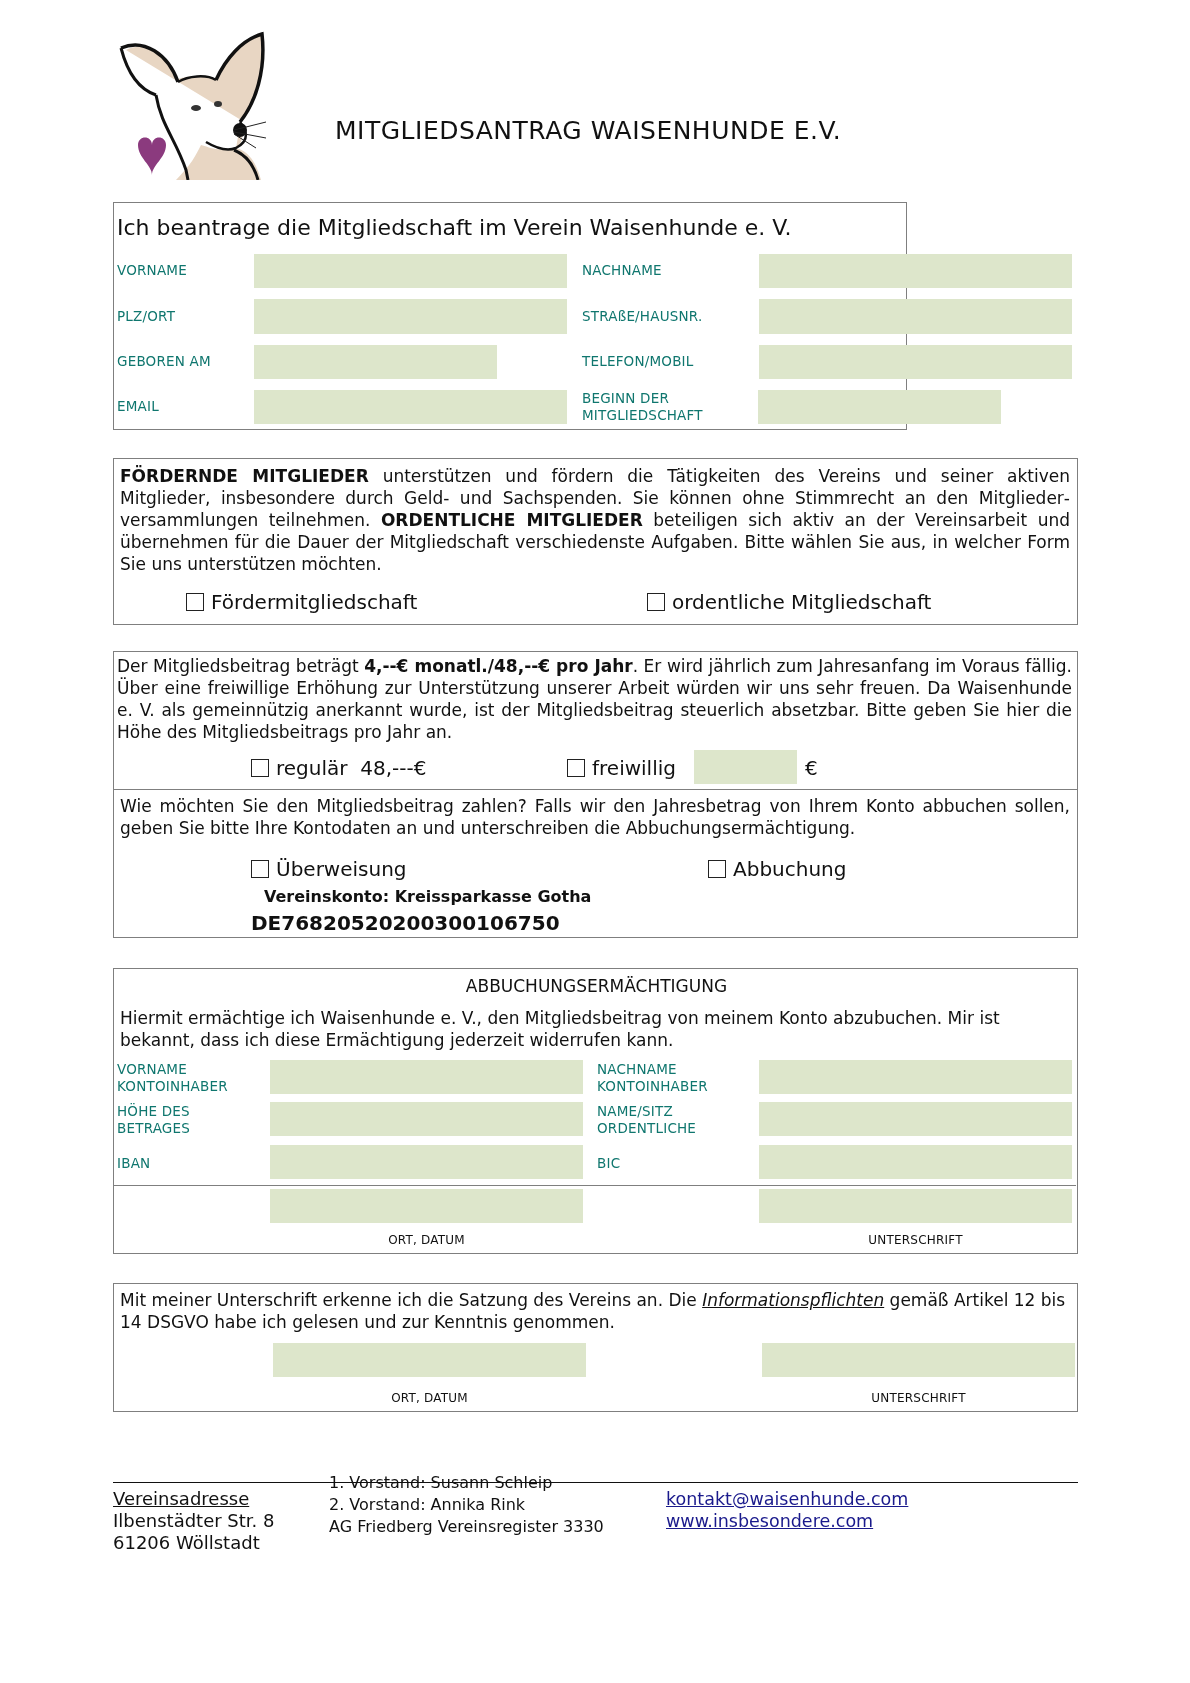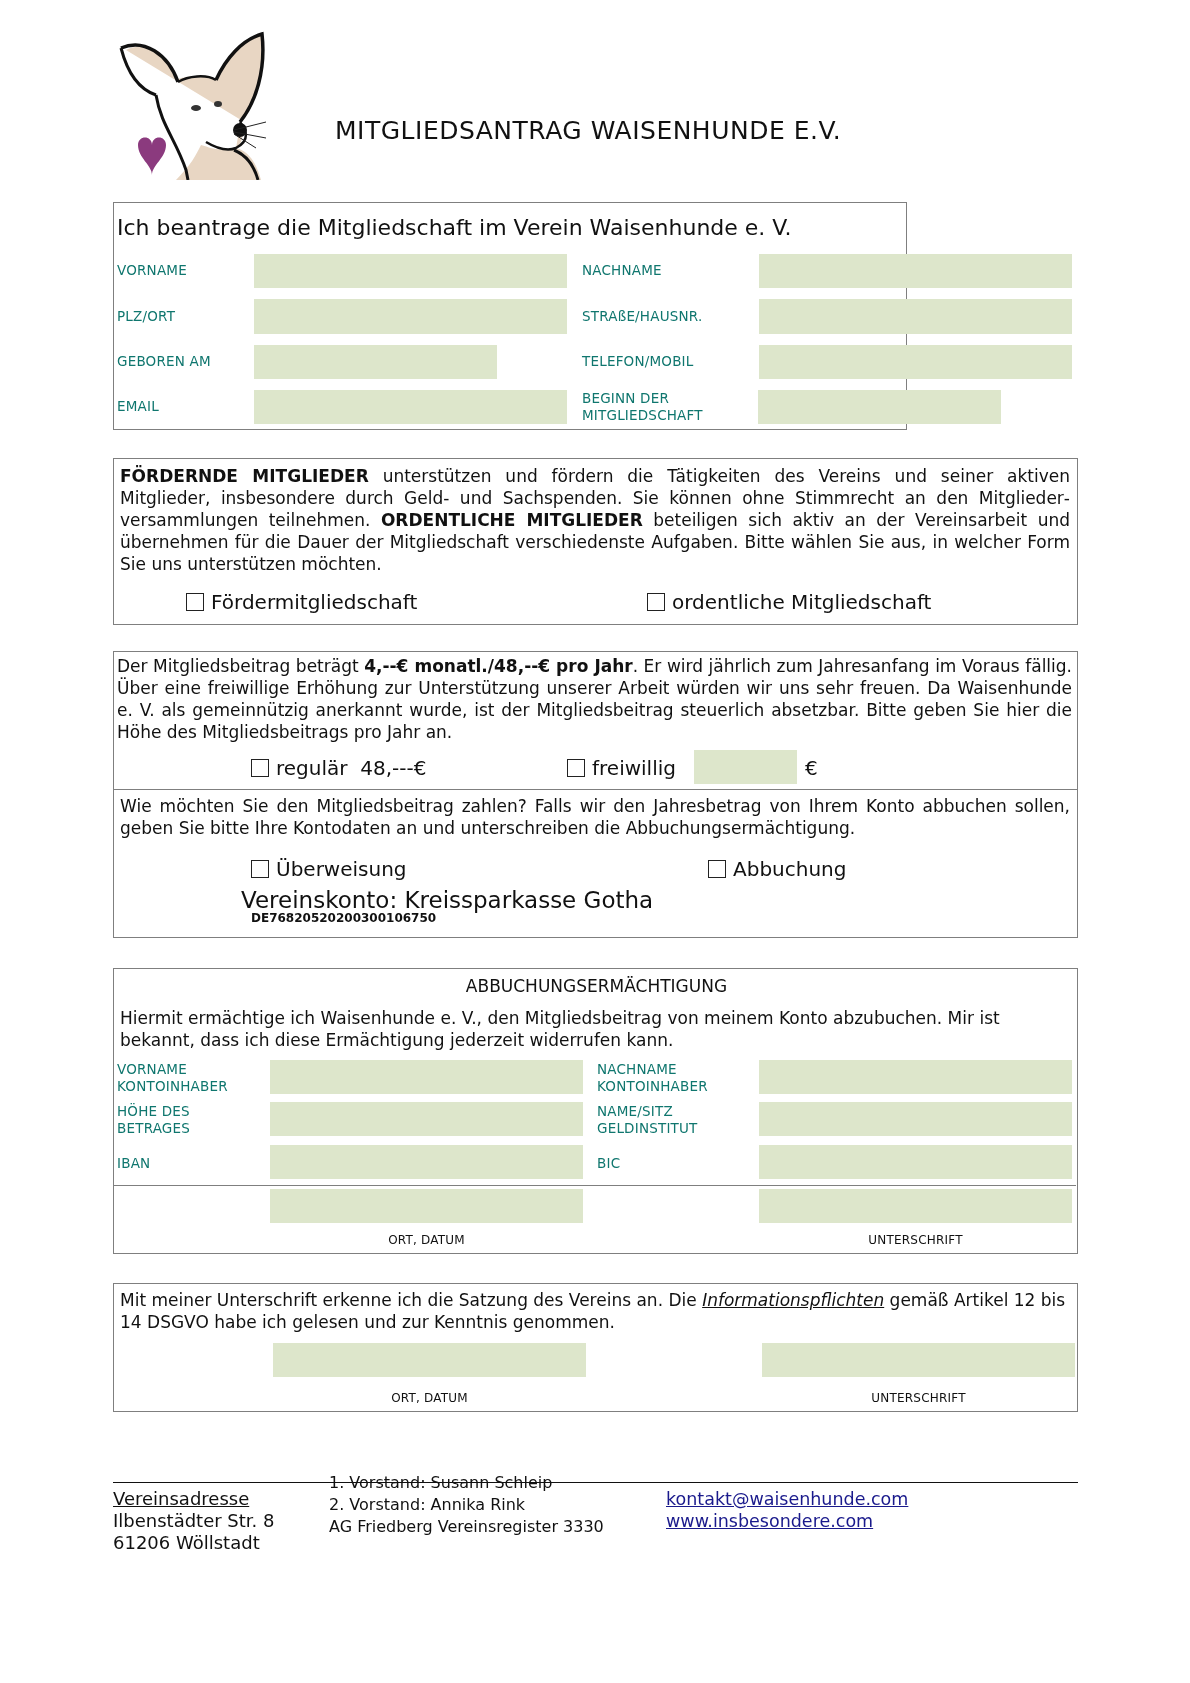--- a/index.html
+++ b/index.html
@@ -96,40 +96,40 @@
 <div class="box" style="left:113px;top:789px;width:965px;height:149px;">
   <div class="txt" style="left:6px;top:5px;width:950px;text-align:justify;">Wie möchten Sie den Mitgliedsbeitrag zahlen? Falls wir den Jahresbetrag von Ihrem Konto abbuchen sollen, geben Sie bitte Ihre Kontodaten an und unterschreiben die Abbuchungsermächtigung.</div>
   <div class="cb" style="left:137px;top:67px;">
     <span class="sq"></span>
       <span>Überweisung</span>
   </div>
   <div class="cb" style="left:594px;top:67px;">
     <span class="sq"></span>
       <span>Abbuchung</span>
   </div>
-  <div class="abs" style="left:127px;top:97px;font-size:23px;font-weight:normal;">Vereinskonto: Kreissparkasse Gotha</div>
-  <div class="abs" style="left:137px;top:121px;font-size:12px;font-weight:bold;">DE76820520200300106750</div>
+  <div class="abs" style="left:150px;top:97px;font-size:16px;font-weight:bold;">Vereinskonto: Kreissparkasse Gotha</div>
+  <div class="abs" style="left:137px;top:121px;font-size:20px;font-weight:bold;">DE76820520200300106750</div>
 </div>
 
 <div class="box" style="left:113px;top:968px;width:965px;height:286px;">
   <div class="abs" style="left:0;top:7px;width:965px;text-align:center;font-size:17px;">ABBUCHUNGSERMÄCHTIGUNG</div>
   <div class="txt" style="left:6px;top:38px;width:950px;">Hiermit ermächtige ich Waisenhunde e. V., den Mitgliedsbeitrag von meinem Konto abzubuchen. Mir ist bekannt, dass ich diese Ermächtigung jederzeit widerrufen kann.</div>
 
   <div class="lbl" style="left:3px;top:92px;">VORNAME</div>
   <div class="lbl" style="left:3px;top:109px;">KONTOINHABER</div>
   <div class="field" style="left:156px;top:91px;width:313px;height:34px;"></div>
   <div class="lbl" style="left:483px;top:92px;">NACHNAME</div>
   <div class="lbl" style="left:483px;top:109px;">KONTOINHABER</div>
   <div class="field" style="left:645px;top:91px;width:313px;height:34px;"></div>
 
   <div class="lbl" style="left:3px;top:134px;">HÖHE DES</div>
   <div class="lbl" style="left:3px;top:151px;">BETRAGES</div>
   <div class="field" style="left:156px;top:133px;width:313px;height:34px;"></div>
   <div class="lbl" style="left:483px;top:134px;">NAME/SITZ</div>
-  <div class="lbl" style="left:483px;top:151px;">GELDINSTITUT</div>
+  <div class="lbl" style="left:483px;top:151px;">ORDENTLICHE</div>
   <div class="field" style="left:645px;top:133px;width:313px;height:34px;"></div>
 
   <div class="lbl" style="left:3px;top:186px;">IBAN</div>
   <div class="field" style="left:156px;top:176px;width:313px;height:34px;"></div>
   <div class="lbl" style="left:483px;top:186px;">BIC</div>
   <div class="field" style="left:645px;top:176px;width:313px;height:34px;"></div>
 
   <div class="abs" style="left:0;top:216px;width:962px;height:0;border-top:1.5px solid #7f7f7f;"></div>
 
   <div class="field" style="left:156px;top:220px;width:313px;height:34px;"></div>

